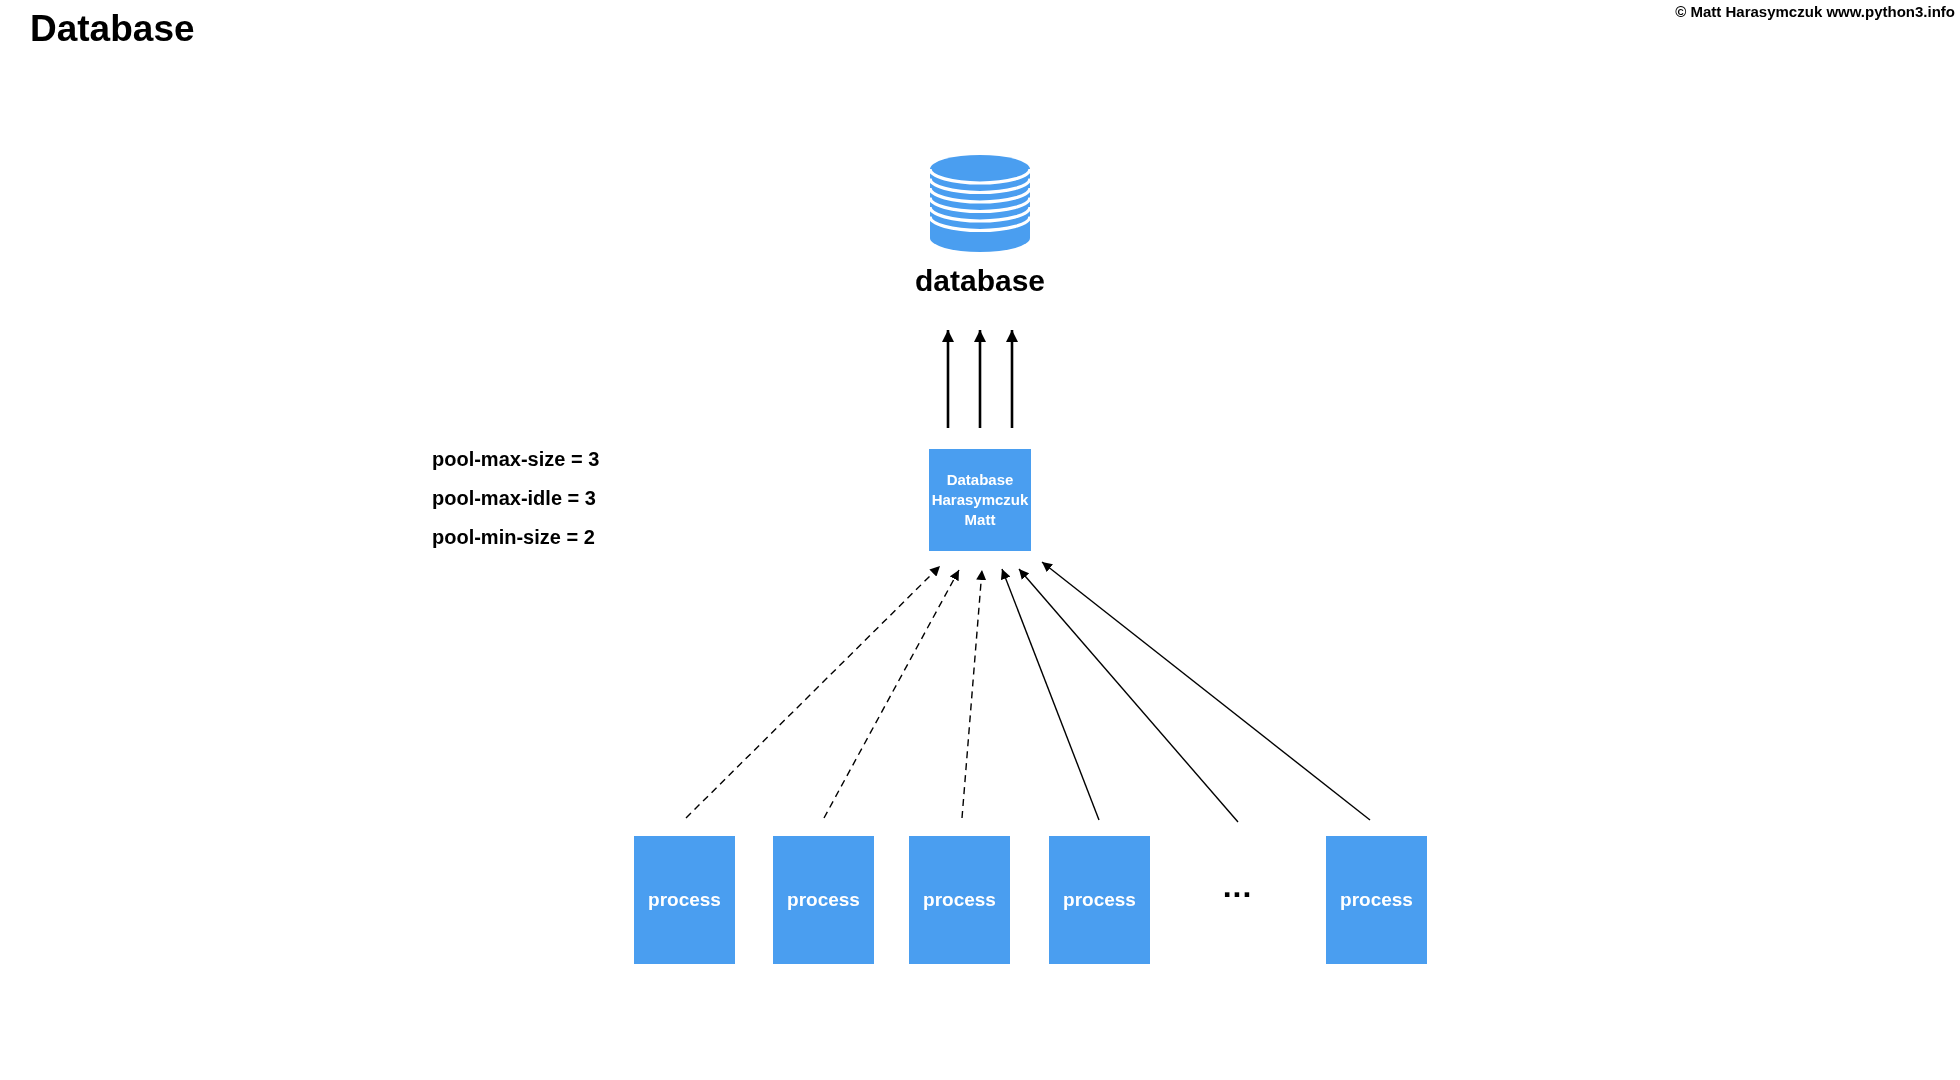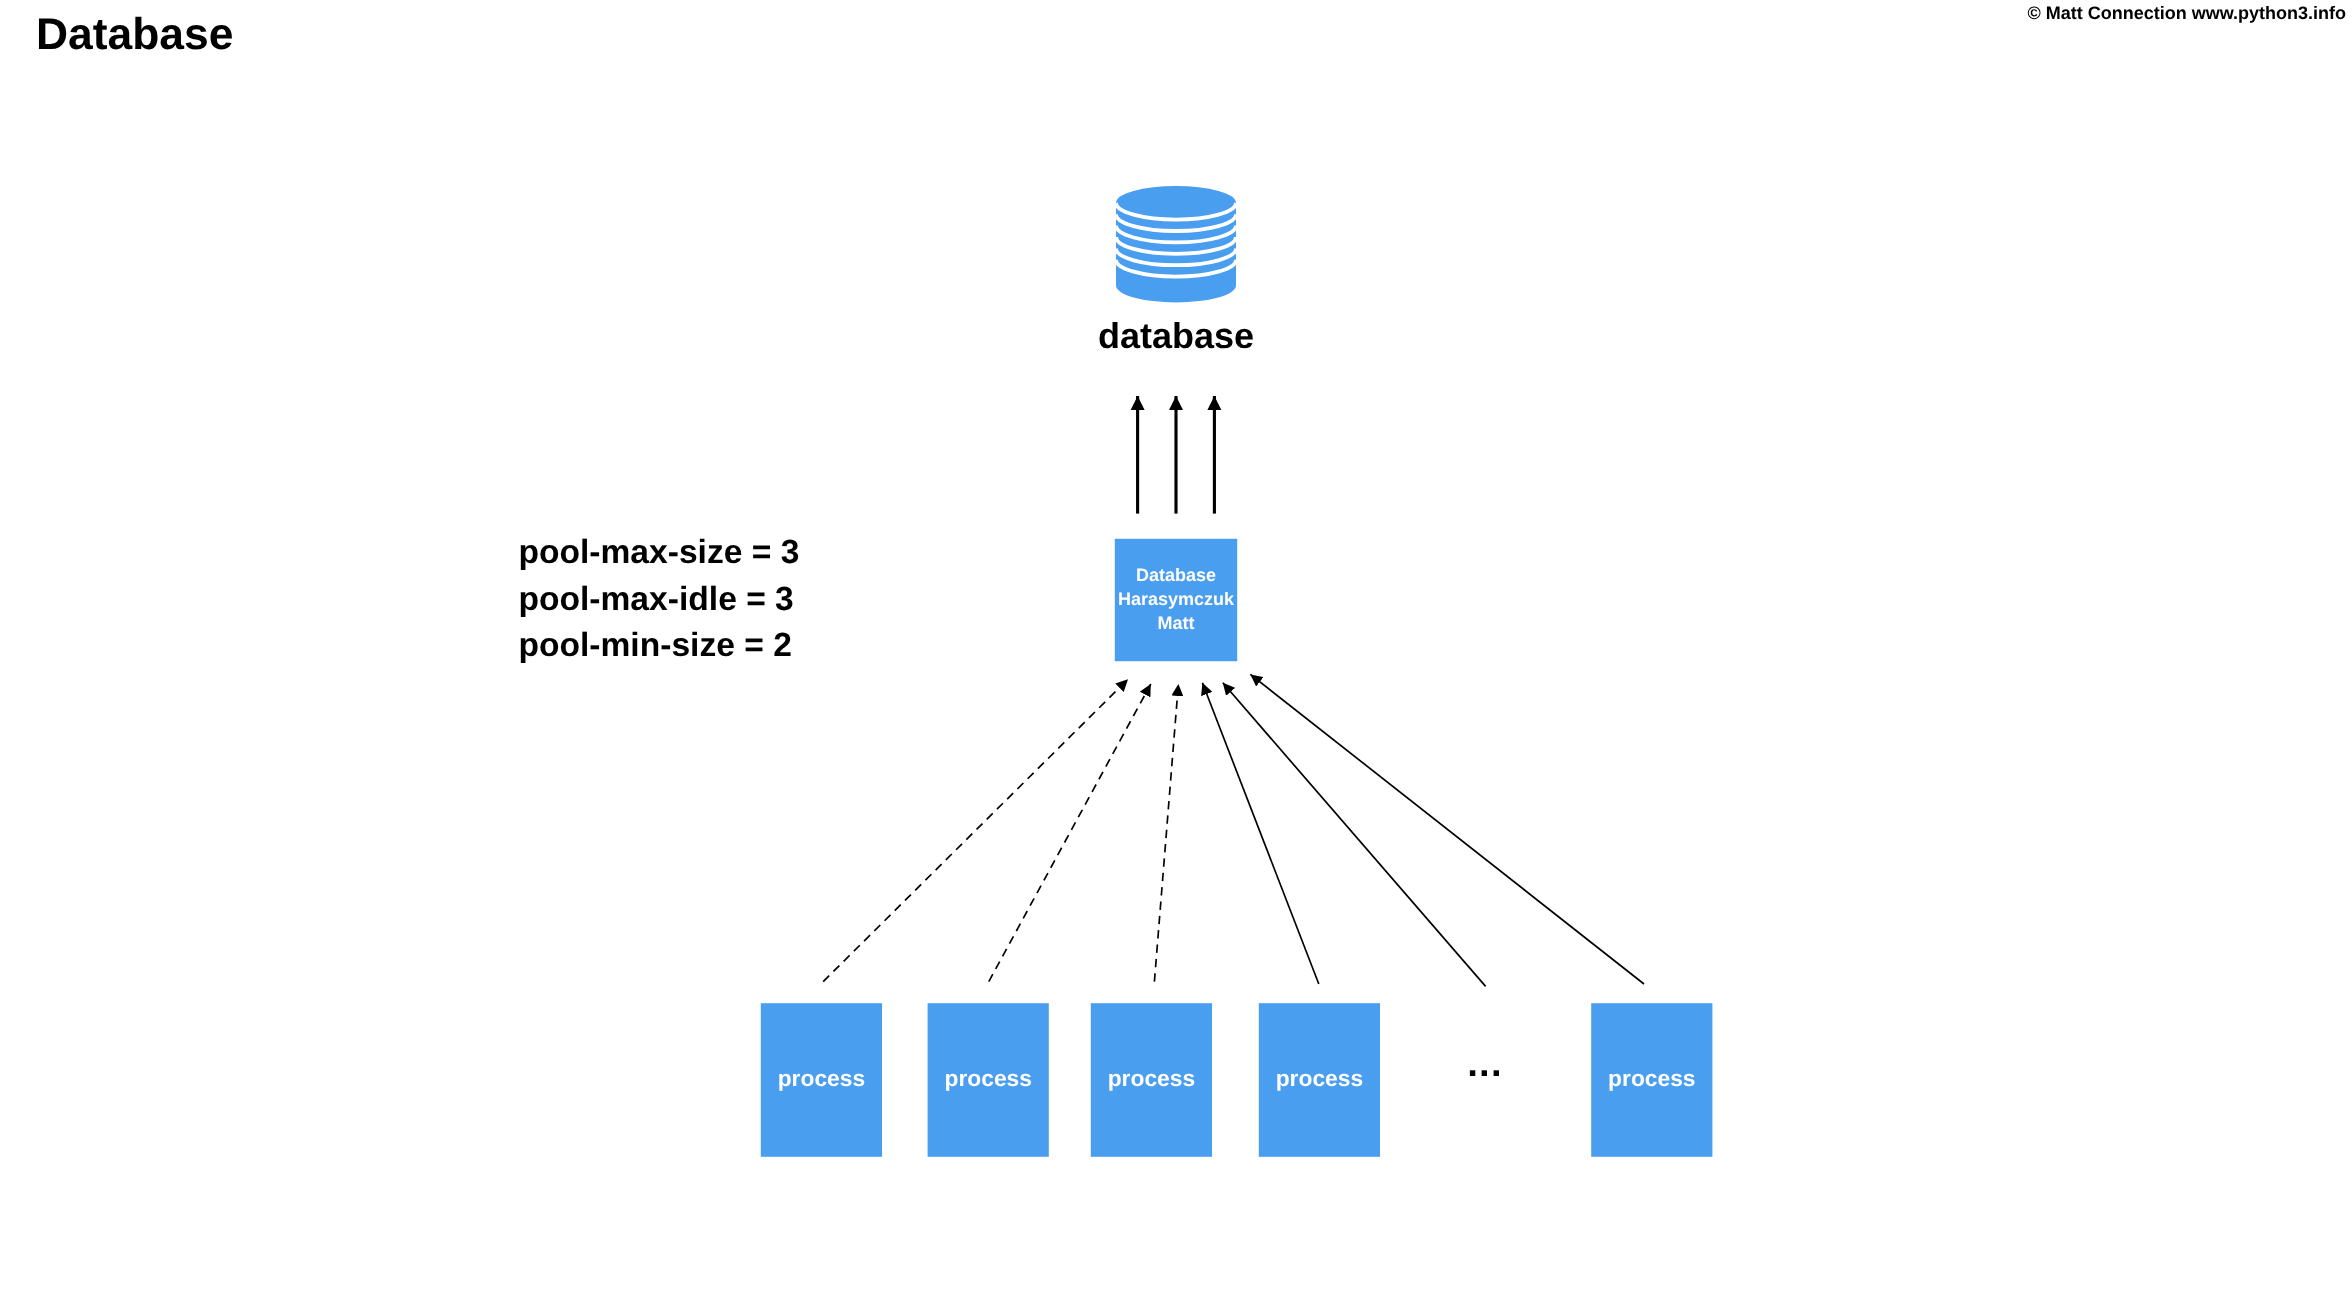--- a/index.html
+++ b/index.html
@@ -27,40 +27,40 @@
     font-size:30px; font-weight:700; color:#000;
   }
   .pool-box {
     position:absolute; left:929px; top:449px; width:102px; height:102px;
     background:#4A9EF0; color:#ffffff; font-weight:700; font-size:15px; line-height:20px;
     display:flex; flex-direction:column; align-items:center; justify-content:center;
     text-align:center;
   }
   .settings {
     position:absolute; left:432px; top:440px;
-    font-size:28px; font-weight:700; line-height:39px; color:#000;
+    font-size:20px; font-weight:700; line-height:39px; color:#000;
   }
   .process-box {
     position:absolute; top:836px; width:101px; height:128px; background:#4A9EF0;
     display:flex; align-items:center; justify-content:center;
     color:#ffffff; font-weight:700; font-size:19px;
   }
   .p1 { left:634px; } .p2 { left:773px; } .p3 { left:909px; } .p4 { left:1049px; } .p5 { left:1326px; }
   .ellipsis {
     position:absolute; left:1200px; top:866px; width:75px; text-align:center;
     font-size:32px; font-weight:700; line-height:40px; letter-spacing:1px; color:#000;
   }
 </style>
 </head>
 <body>
 
 <div class="slide">
 
   <h1 class="page-title">Database</h1>
-  <div class="copyright">© Matt Connection www.python3.info</div>
+  <div class="copyright">© Matt Harasymczuk www.python3.info</div>
 
   <svg class="overlay" width="1960" height="1080" viewBox="0 0 1960 1080">
     <defs>
       <marker id="ahBig" viewBox="0 0 10 10" refX="10" refY="5" markerWidth="12" markerHeight="12" markerUnits="userSpaceOnUse" orient="auto">
         <path d="M0,0 L10,5 L0,10 Z"></path>
       </marker>
       <marker id="ahSmall" viewBox="0 0 10 10" refX="10" refY="5" markerWidth="10" markerHeight="10" markerUnits="userSpaceOnUse" orient="auto">
         <path d="M0,0 L10,5 L0,10 Z"></path>
       </marker>
     </defs>

